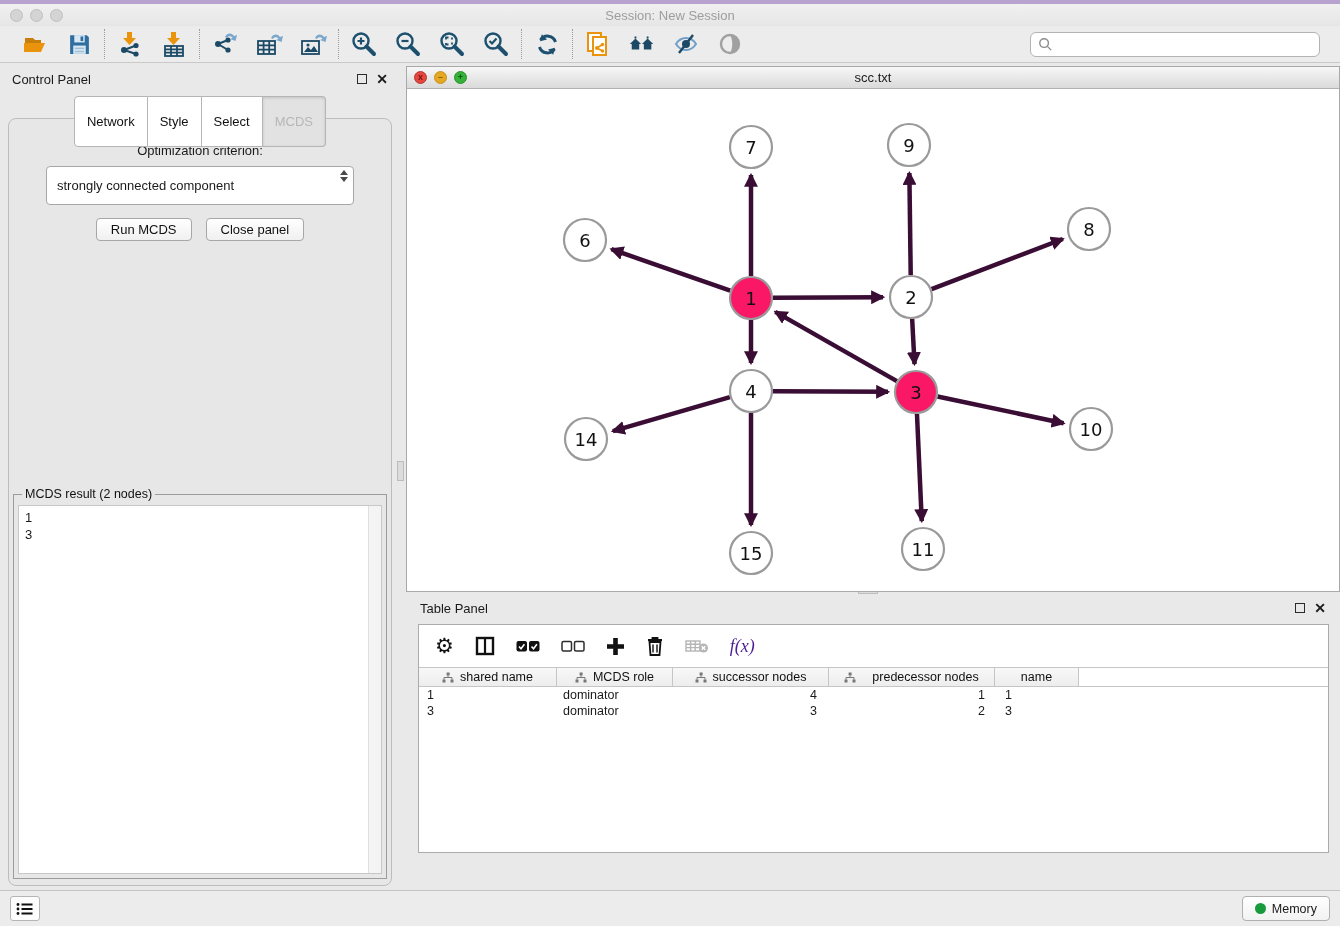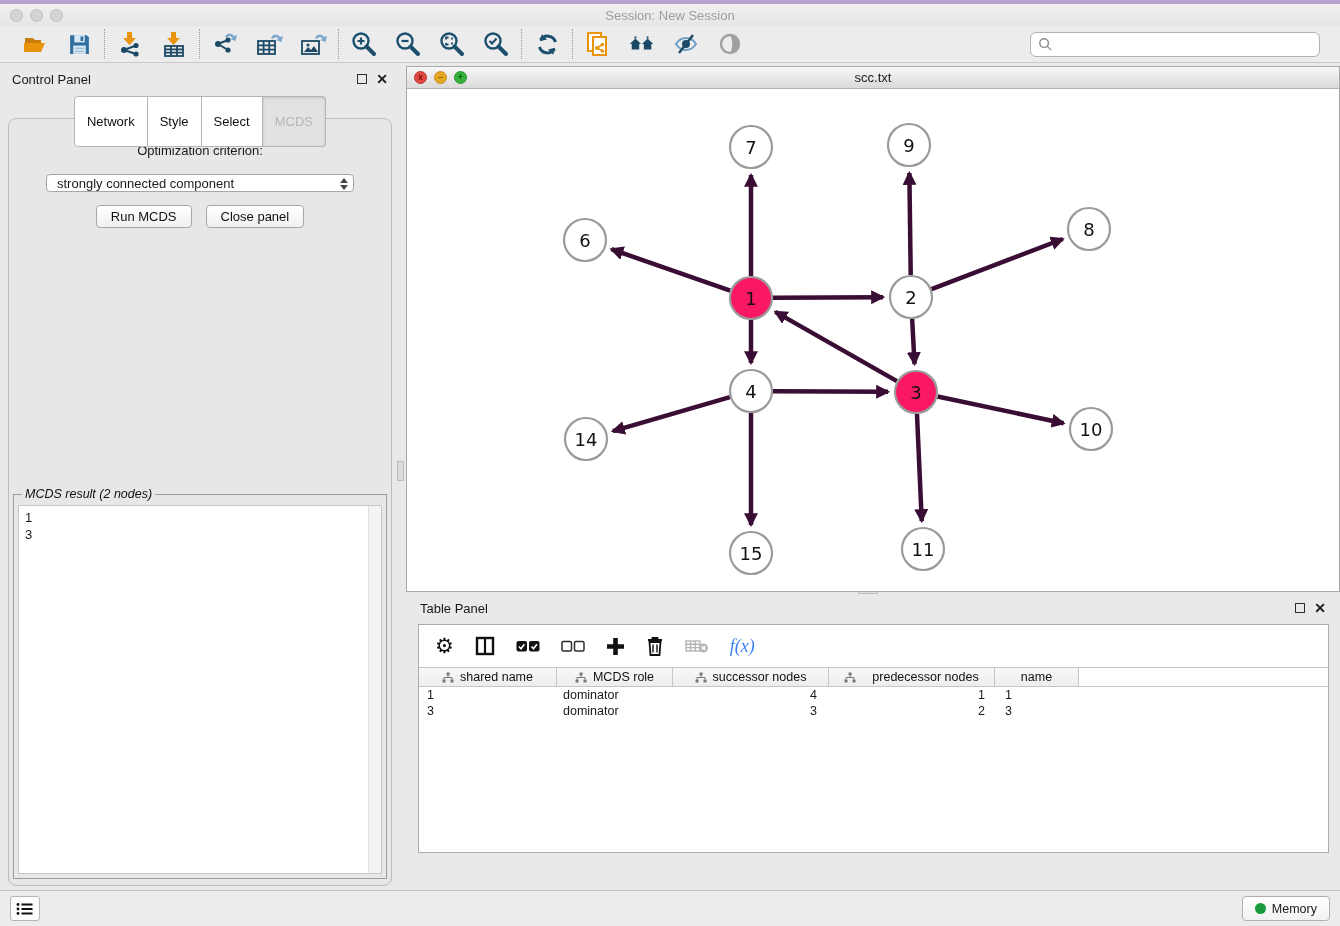--- a/index.html
+++ b/index.html
@@ -38,33 +38,33 @@
   .seg .tab { background:#fff; border:1px solid #b5b5b5; border-left:none; padding:17px 12px;
               font-size:13px; color:#111; white-space:nowrap; }
   .seg .tab:first-child { border-left:1px solid #b5b5b5; border-radius:4px 0 0 4px; }
   .seg .tab:last-child { border-radius:0 4px 4px 0; }
   .seg .tab.active { background:#e2e2e2; color:#b7b7b7; box-shadow:inset 0 1px 3px rgba(0,0,0,.14); }
 
   .cp-tabs { position:absolute; left:0; right:0; top:30px; display:flex; justify-content:center; z-index:2; }
   .cp-body { position:absolute; left:8px; right:8px; top:52px; bottom:0; border:1px solid #bdbdbd;
              border-radius:8px; background:#e7e7e7; }
   .opt-label { text-align:center; margin-top:24px; font-size:13px; }
-  .combo { margin:16px auto 0; width:308px; height:18px; background:#fff; border:1px solid #a7a7a7;
+  .combo { margin:8px auto 0; width:308px; height:39px; background:#fff; border:1px solid #a7a7a7;
            border-radius:4px; display:flex; align-items:center; padding-left:10px; font-size:13px; position:relative; }
   .combo .spin { position:absolute; right:5px; top:3px; display:flex; flex-direction:column; gap:2px; }
   .combo .spin i { width:0; height:0; border-left:4px solid transparent; border-right:4px solid transparent; display:block; }
   .combo .spin .up { border-bottom:5px solid #4a4a4a; }
   .combo .spin .dn { border-top:5px solid #4a4a4a; }
   .btn-row { display:flex; justify-content:center; gap:14px; margin-top:13px; }
   .pbtn { background:linear-gradient(#ffffff,#f0f0f0); border:1px solid #a7a7a7; border-radius:4px;
           padding:3px 14px; font-size:13px; color:#111; }
 
   fieldset.result { position:absolute; left:4px; right:4px; top:368px; bottom:6px;
                     border:1px solid #9c9c9c; margin:0; padding:4px; background:transparent; }
-  fieldset.result legend { font-size:12.5px; padding:0 3px; margin-left:4px; color:#111;font-style:italic; }
+  fieldset.result legend { font-size:12.5px; padding:0 3px; margin-left:4px; color:#111; }
   .result-list { width:100%; height:100%; background:#fff; border:1px solid #c7c7c7; position:relative;
                  padding:3px 6px; font-size:13px; line-height:17px; overflow:hidden; }
   .result-scroll { position:absolute; right:0; top:0; bottom:0; width:13px; background:#f4f4f4;
                    border-left:1px solid #e0e0e0; }
 
   
   .net-window { position:absolute; left:406px; top:66px; width:934px; height:526px;
                 border:1px solid #a9a9a9; background:#fff; }
   .net-titlebar { height:22px; background:linear-gradient(#f7f7f7,#dadada); border-bottom:1px solid #b2b2b2;
                   display:flex; align-items:center; position:relative; }
@@ -83,21 +83,21 @@
                 border:1px solid #bdbdbd; }
 
   
   .table-panel { position:absolute; left:406px; top:595px; width:934px; height:295px; }
   .tp-inner { position:absolute; left:12px; right:11px; top:29px; height:229px; background:#fff;
               border:1px solid #ababab; }
   .tp-toolbar { height:42px; display:flex; align-items:center; gap:21px; padding:0 16px;
                 background:#fff; }
   .ticon { display:flex; align-items:center; justify-content:center; }
   .gear-glyph { font-size:21px; color:#111; font-family:"DejaVu Sans",sans-serif; line-height:1; }
-  .fx { font-family:"Liberation Serif",serif; font-style:italic; font-size:18px; color:#3b82f6; }
+  .fx { font-family:"Liberation Serif",serif; font-style:italic; font-size:18px; color:#4c1d95; }
 
   .grid-header { display:flex; border-top:1px solid #c6c6c6; border-bottom:1px solid #c6c6c6; height:20px; }
   .gh-cell { background:linear-gradient(#f8f8f8,#ededed); border-right:1px solid #c6c6c6; display:flex;
              align-items:center; justify-content:center; gap:6px; font-size:12.5px; color:#111; }
   .grid-row { display:flex; height:16px; font-size:12.5px; align-items:center; }
   .gr-cell { overflow:hidden; white-space:nowrap; }
 
   .tp-tabs { position:absolute; left:0; right:0; top:262px; display:flex; justify-content:center; }
 
   

